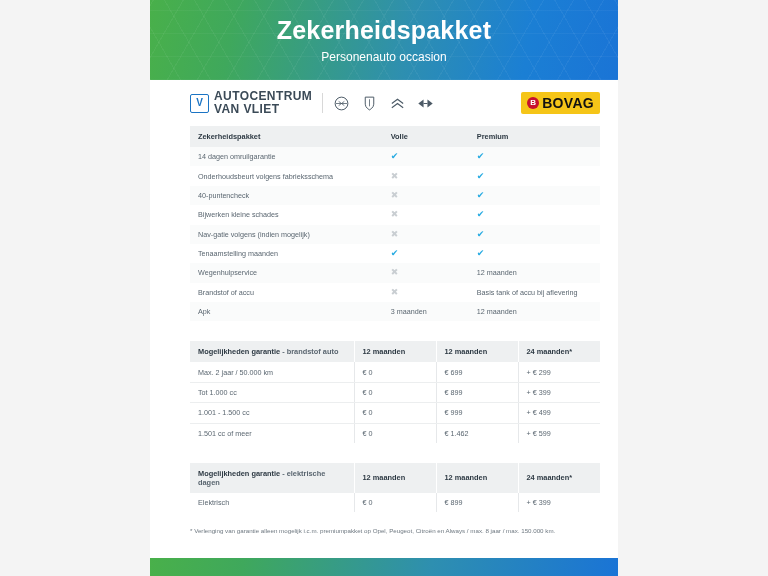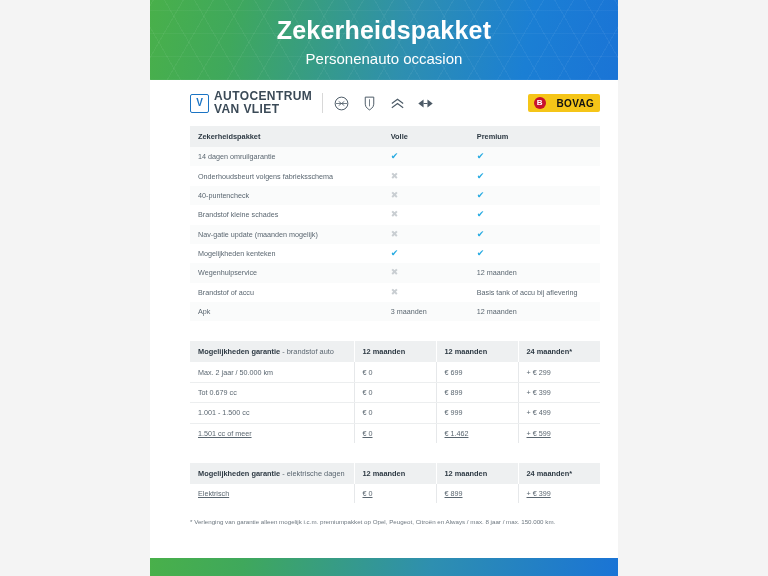--- a/index.html
+++ b/index.html
@@ -32,21 +32,21 @@
       repeating-linear-gradient(60deg, rgba(255,255,255,0.05) 0 1px, transparent 1px 26px),
       repeating-linear-gradient(-60deg, rgba(255,255,255,0.05) 0 1px, transparent 1px 26px),
       repeating-linear-gradient(0deg, rgba(255,255,255,0.04) 0 1px, transparent 1px 23px);
   }
   .banner h1{
     position:relative;margin:0;padding-top:16px;
     text-align:center;color:#fff;font-size:25px;font-weight:bold;letter-spacing:.2px;
   }
   .banner h2{
     position:relative;margin:0;padding-top:5px;
-    text-align:center;color:#fff;font-size:15px;font-weight:normal;
+    text-align:center;color:#fff;font-size:12px;font-weight:normal;
   }
 
   
   .logostrip{
     position:absolute;left:150px;top:80px;width:468px;height:46px;
     background:#fff;
   }
   .logo-inner{
     position:absolute;left:40px;right:18px;top:8px;height:30px;
     display:flex;align-items:center;
@@ -65,21 +65,21 @@
     width:17px;height:17px;color:#4c5a66;display:flex;align-items:center;justify-content:center;
   }
   .bovag{
     margin-left:auto;display:flex;align-items:center;gap:3px;
     background:#f5c518;padding:3px 6px;border-radius:2px;
   }
   .bovag .b-mark{
     width:12px;height:12px;border-radius:50%;background:#c8102e;color:#fff;
     font-size:8px;font-weight:bold;display:flex;align-items:center;justify-content:center;line-height:1;
   }
-  .bovag .b-text{color:#111;font-size:10px;font-weight:bold;letter-spacing:.3px;margin-left:8px;}
+  .bovag .b-text{color:#111;font-size:14px;font-weight:bold;letter-spacing:.3px;}
 
   
   .content{
     position:absolute;left:150px;top:126px;width:468px;bottom:18px;background:#fff;
     padding:0 0 0 0;
   }
   .inner{position:absolute;left:40px;right:18px;top:0;}
 
   table{border-collapse:collapse;width:100%;}
   .t-main{table-layout:fixed;}
@@ -103,27 +103,27 @@
   .t-opt col.o1{width:40%;}
   .t-opt col.o2{width:20%;}
   .t-opt col.o3{width:20%;}
   .t-opt col.o4{width:20%;}
   .t-opt th{
     text-align:left;font-size:7.4px;font-weight:bold;color:#2e3a44;
     background:#eef0f1;padding:6px 8px;
     border-left:1px solid #ffffff;
   }
   .t-opt th:first-child{border-left:none;}
-  .t-opt th .sub{font-weight:normal;color:#5a6670;}
+  .t-opt th .sub{font-weight:bold;color:#5a6670;}
   .t-opt td{
     font-size:7.2px;color:#5a6670;padding:5.2px 8px;
     border-left:1px solid #e6e8ea;border-bottom:1px solid #eceeef;
   }
   .t-opt td:first-child{border-left:none;}
-  .t-opt tbody tr:last-child td{border-bottom:none;text-decoration:underline;}
+  .t-opt tbody tr:last-child td{border-bottom:none;}
 
   .footnote{
     margin-top:14px;font-size:6.2px;color:#6e7880;line-height:1.55;
   }
 
   
   .bottombar{
     position:absolute;left:150px;bottom:0;width:468px;height:18px;
     background:linear-gradient(100deg,#49b04a 0%,#3fa85c 20%,#2e8fb0 60%,#1a74d6 100%);
   }
@@ -212,31 +212,31 @@
             <td>Onderhoudsbeurt volgens fabrieksschema</td>
             <td><span class="cross">✖</span></td>
             <td><span class="check">✔</span></td>
           </tr>
           <tr>
             <td>40-puntencheck</td>
             <td><span class="cross">✖</span></td>
             <td><span class="check">✔</span></td>
           </tr>
           <tr>
-            <td>Brandstof kleine schades</td>
-            <td><span class="cross">✖</span></td>
-            <td><span class="check">✔</span></td>
-          </tr>
-          <tr>
-            <td>Nav-gatie update (maanden mogelijk)</td>
-            <td><span class="cross">✖</span></td>
-            <td><span class="check">✔</span></td>
-          </tr>
-          <tr>
-            <td>Mogelijkheden kenteken</td>
+            <td>Bijwerken kleine schades</td>
+            <td><span class="cross">✖</span></td>
+            <td><span class="check">✔</span></td>
+          </tr>
+          <tr>
+            <td>Nav-gatie volgens (indien mogelijk)</td>
+            <td><span class="cross">✖</span></td>
+            <td><span class="check">✔</span></td>
+          </tr>
+          <tr>
+            <td>Tenaamstelling maanden</td>
             <td><span class="check">✔</span></td>
             <td><span class="check">✔</span></td>
           </tr>
           <tr>
             <td>Wegenhulpservice</td>
             <td><span class="cross">✖</span></td>
             <td>12 maanden</td>
           </tr>
           <tr>
             <td>Brandstof of accu</td>
@@ -267,21 +267,21 @@
           </tr>
         </thead>
         <tbody>
           <tr>
             <td>Max. 2 jaar / 50.000 km</td>
             <td>€ 0</td>
             <td>€ 699</td>
             <td>+ € 299</td>
           </tr>
           <tr>
-            <td>Tot 0.679 cc</td>
+            <td>Tot 1.000 cc</td>
             <td>€ 0</td>
             <td>€ 899</td>
             <td>+ € 399</td>
           </tr>
           <tr>
             <td>1.001 - 1.500 cc</td>
             <td>€ 0</td>
             <td>€ 999</td>
             <td>+ € 499</td>
           </tr>

